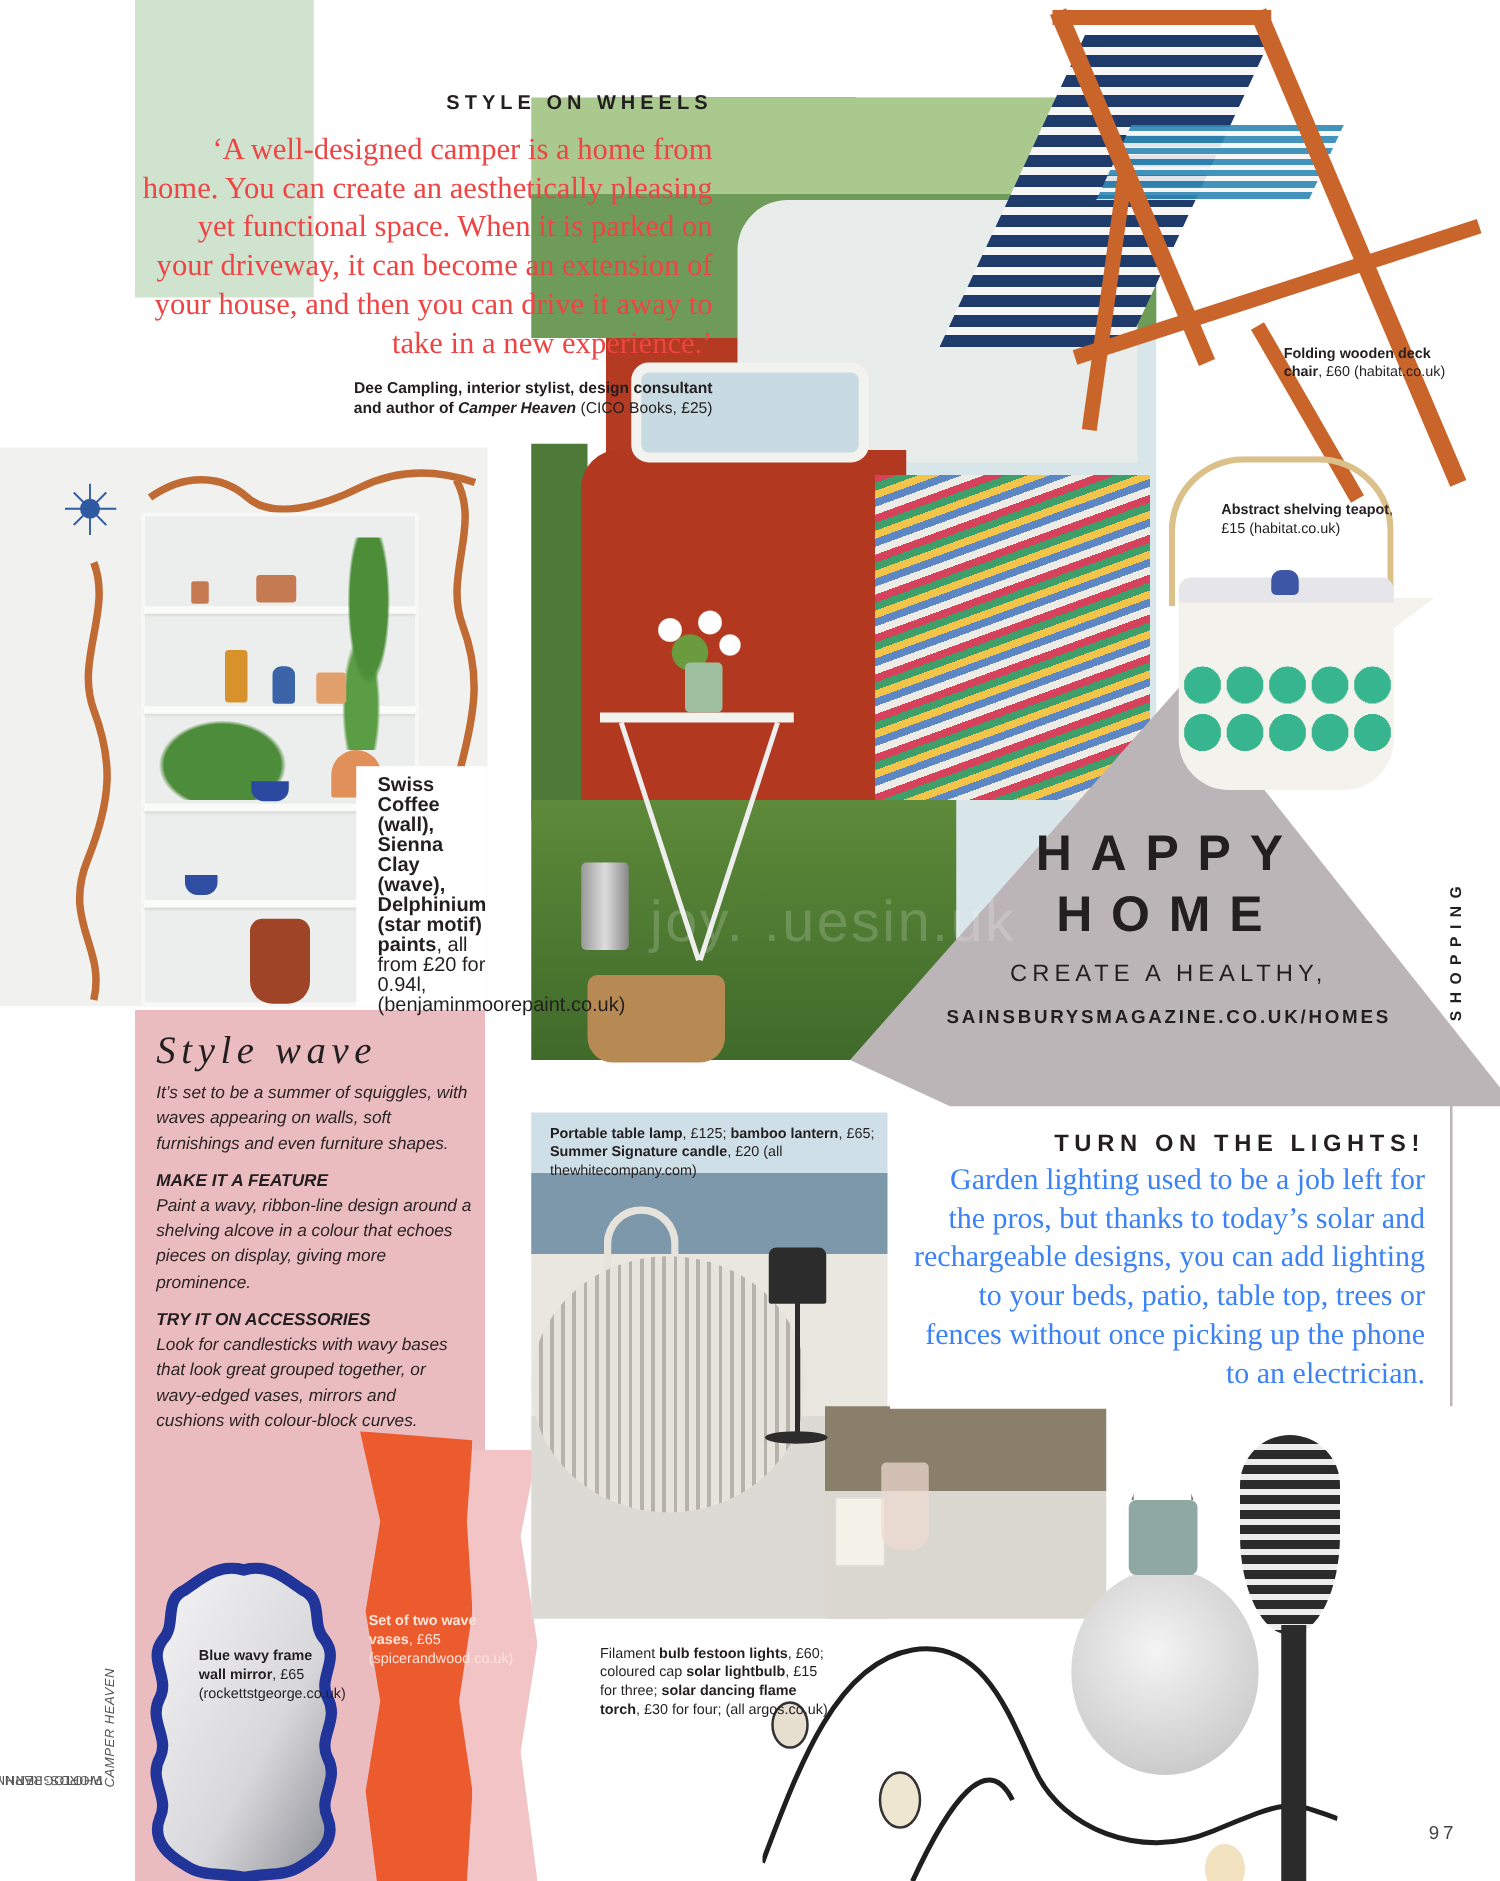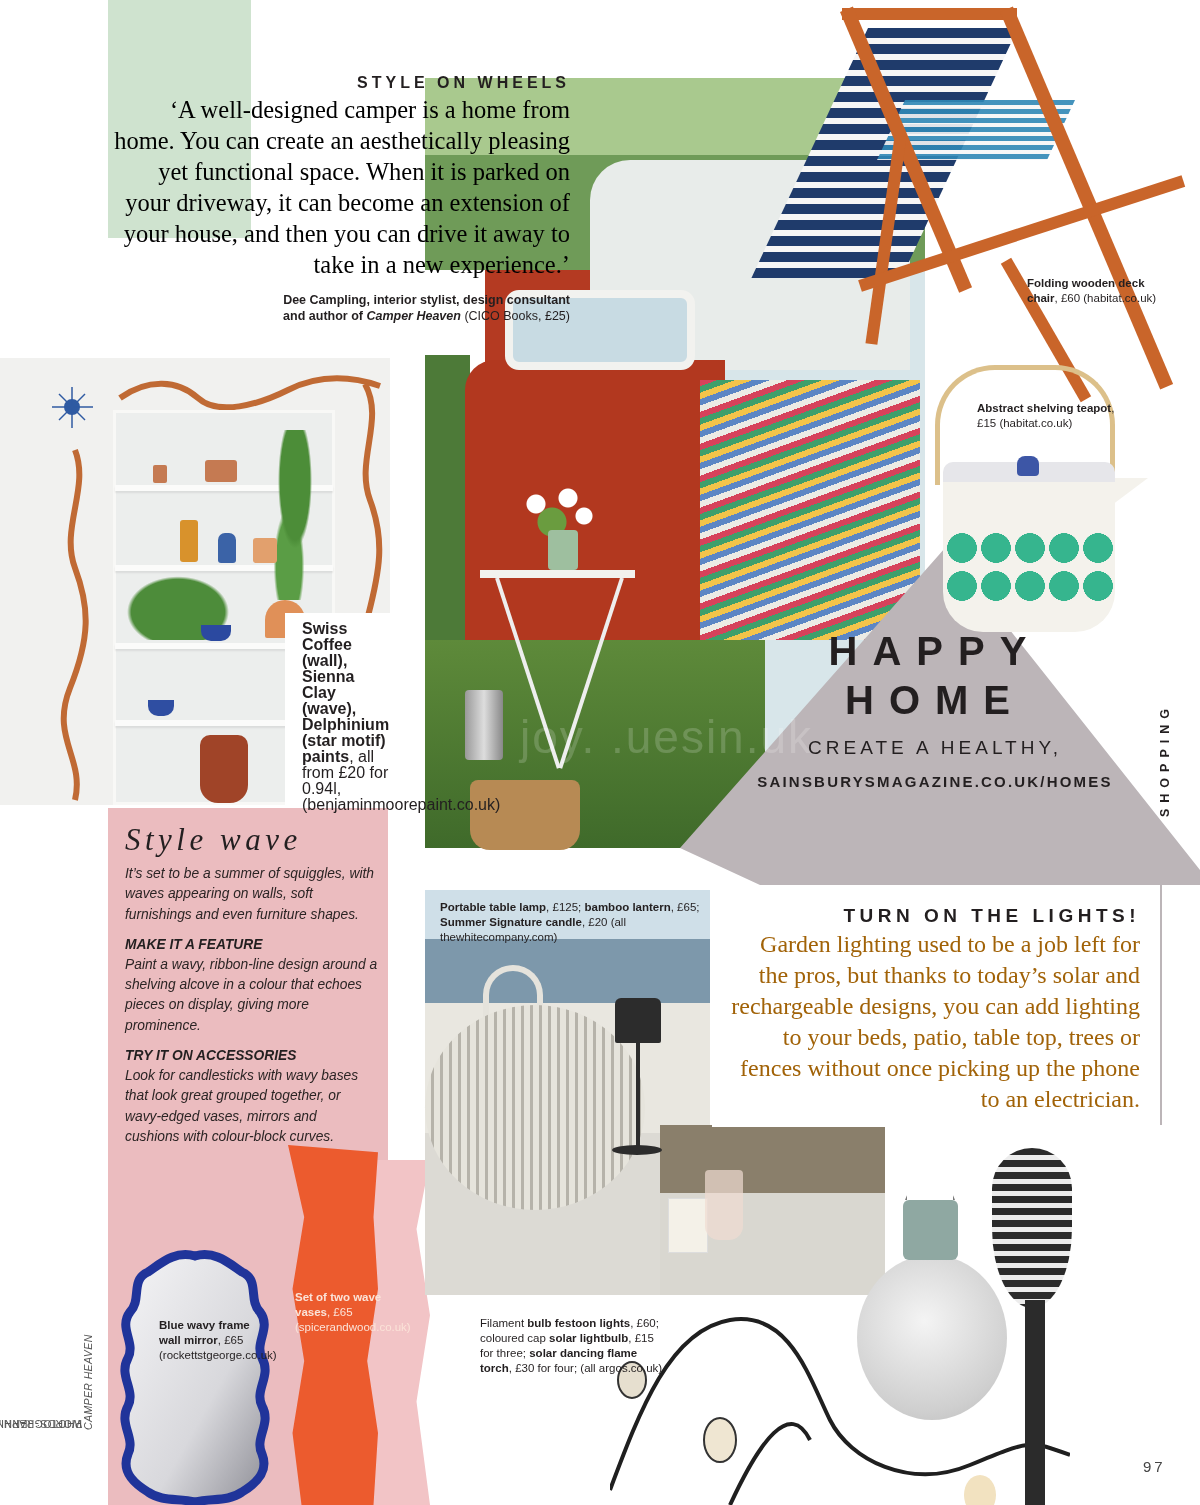--- a/index.html
+++ b/index.html
@@ -12,21 +12,21 @@
   .pink-block { left:108px; top:808px; width:280px; height:697px; background:#ebbcbf; }
   .grey-tri { left:0; top:0; width:1200px; height:1505px; }
 
   
   .serif { font-family:"Liberation Serif", "DejaVu Serif", serif; }
   .kicker { font-family:"Liberation Sans", sans-serif; font-weight:700; letter-spacing:4px; }
 
   
   .sow { left:110px; top:74px; width:460px; text-align:right; }
   .sow .kicker { font-size:16px; color:#231f20; }
-  .sow .quote { font-size:24.5px; line-height:31px; margin-top:2px; color:#000000; }
+  .sow .quote { font-size:24.5px; line-height:31px; margin-top:12px; color:#ef4444; }
   .sow .credit { font-size:12.5px; line-height:16px; margin-top:12px; font-weight:700; }
   .sow .credit i { font-style:italic; }
   .sow .credit .light { font-weight:400; }
 
   
   .photo { overflow:hidden; }
   .camper-photo { left:425px; top:78px; width:500px; height:770px;
     background:
       radial-gradient(ellipse 70px 90px at 340px 500px, #e9e5dc 0 60%, transparent 62%),
       linear-gradient(180deg, #a9c98e 0 10%, #6f9b58 10% 25%, transparent 25%),
@@ -72,21 +72,21 @@
   .teapot-body { left:943px; top:472px; width:172px; height:160px; background:#f4f2ec; border-radius:6px 6px 40px 40px; overflow:hidden; }
   .teapot-lid { left:943px; top:462px; width:172px; height:20px; background:#e6e6ea; border-radius:10px 10px 0 0; }
   .teapot-knob { left:1017px; top:456px; width:22px; height:20px; background:#3d56a6; border-radius:8px 8px 4px 4px; }
   .teapot-spout { left:1108px; top:478px; width:40px; height:30px; background:#f4f2ec; clip-path:polygon(0 0,100% 0,0 100%); }
   .dots { left:945px; top:528px; width:168px; height:80px;
     background:
       radial-gradient(circle 15px at 17px 20px,#36b58e 98%,transparent) 0 0/34px 38px repeat-x,
       radial-gradient(circle 15px at 17px 58px,#36b58e 98%,transparent) 0 0/34px 80px repeat-x; }
 
   
-  .hh { left:740px; top:627px; width:390px; text-align:center; }
+  .hh { left:740px; top:659px; width:390px; text-align:center; }
   .hh .t1, .hh .t2 { font-weight:700; font-size:40px; letter-spacing:15px; line-height:49px; color:#231f20; }
   .hh .sub { margin-top:12px; font-size:19px; letter-spacing:4px; line-height:22px; color:#231f20; font-weight:400; }
   .hh .url { margin-top:14px; font-size:15px; letter-spacing:2.2px; font-weight:700; }
 
   .vertical-shopping { left:1150px; top:665px; width:30px; height:160px; }
   .vertical-shopping span { display:block; transform:rotate(-90deg); transform-origin:left top; position:absolute; left:8px; top:152px; white-space:nowrap; font-weight:700; font-size:12.5px; letter-spacing:6px; }
 
   .watermark { left:520px; top:710px; font-size:46px; color:rgba(255,255,255,.18); letter-spacing:2px; font-family:"Liberation Sans", sans-serif; }
 
   
@@ -129,21 +129,21 @@
   .table-lamp-shade { left:615px; top:998px; width:46px; height:45px; background:#2c2c2c; border-radius:6px 6px 2px 2px; }
   .table-lamp-stem { left:636px; top:1040px; width:4px; height:110px; background:#2c2c2c; }
   .table-lamp-base { left:612px; top:1145px; width:50px; height:10px; background:#2c2c2c; border-radius:50%; }
   .candle { left:668px; top:1198px; width:40px; height:55px; background:#f4f1e8; border:1px solid #ddd; }
   .wineglass { left:705px; top:1170px; width:38px; height:70px; background:rgba(240,220,210,.7); border-radius:4px 4px 14px 14px; }
   .cap-lamp { left:440px; top:900px; width:270px; color:#231f20; }
 
   
   .tol { left:725px; top:905px; width:415px; text-align:right; }
   .tol .kicker { font-size:19px; letter-spacing:4.5px; }
-  .tol .body { font-size:24px; line-height:31px; margin-top:2px; color:#a16207; }
+  .tol .body { font-size:24px; line-height:31px; margin-top:2px; color:#3b82f6; }
   .tol-bg { left:712px; top:887px; width:448px; height:240px; background:#ffffff; }
 
   
   .solar-bulb-cap { left:903px; top:1200px; width:55px; height:60px; background:#8fa8a2; border-radius:6px; }
   .solar-bulb { left:857px; top:1255px; width:150px; height:165px; background:radial-gradient(circle at 45% 40%,#f4f4f4,#cfcfcf 70%,#b9b9b9); border-radius:50%; }
   .hanger { left:905px; top:1140px; width:50px; height:60px; border-left:2px solid #777; border-right:2px solid #777; clip-path:polygon(50% 0,100% 100%,0 100%); }
   .torch-head { left:992px; top:1148px; width:80px; height:160px; background:repeating-linear-gradient(180deg,#2b2b2b 0 7px,#ececec 7px 12px); border-radius:40px 40px 50% 50%; }
   .torch-pole { left:1025px; top:1300px; width:20px; height:205px; background:#2b2b2b; }
   .cable { left:610px; top:1290px; width:460px; height:215px; }
   .cap-bulbs { left:480px; top:1316px; width:190px; }

